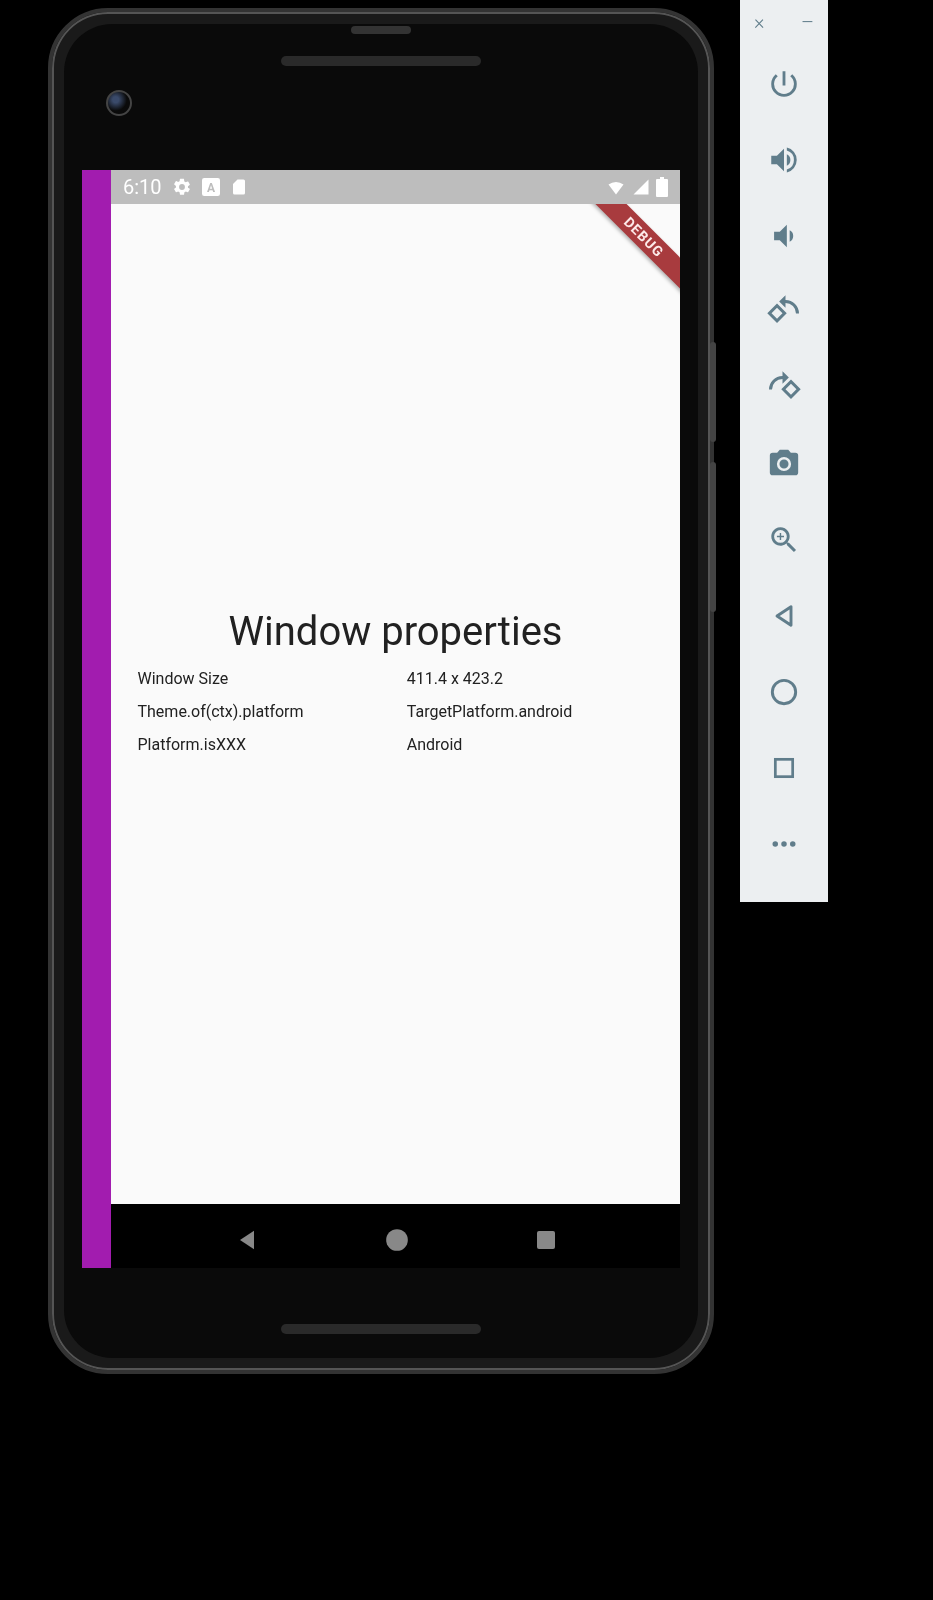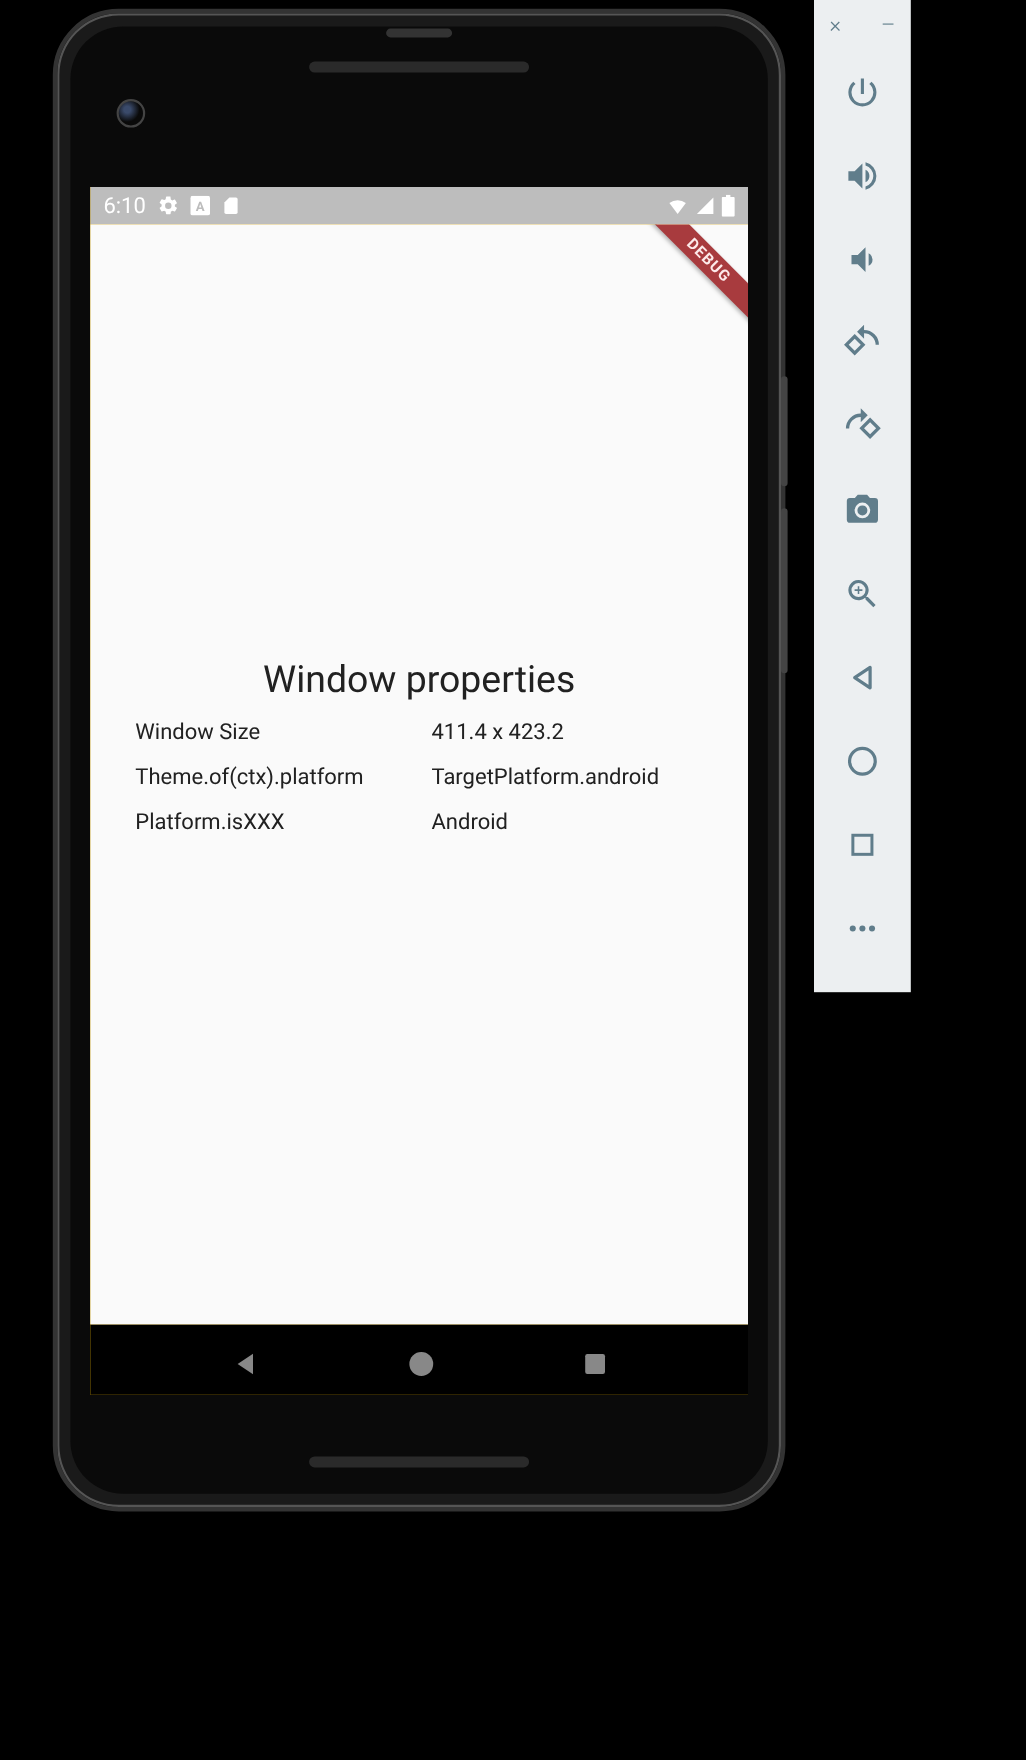--- a/index.html
+++ b/index.html
@@ -82,22 +82,23 @@
     .side-button.b1 { top: 330px; height: 100px; }
     .side-button.b2 { top: 450px; height: 150px; }
     
     
     .screen {
       position: absolute;
       left: 30px;
       right: 30px;
       top: 158px;
       bottom: 102px;
-      background: #eab308;
+      background: #a21caf;
       overflow: hidden;
+      padding-left: 29px;
     }
     .status-bar {
       height: 34px;
       background: #bdbdbd;
       display: flex;
       align-items: center;
       padding: 0 12px;
       color: #fff;
       font-size: 20px;
     }
@@ -128,28 +129,28 @@
     }
     .center-block {
       position: absolute;
       top: 50%;
       left: 50%;
       transform: translate(-50%, -62%);
       width: 520px;
     }
     .title {
       text-align: center;
-      font-size: 34px;
+      font-size: 40px;
       font-weight: 400;
       color: #212121;
       margin-bottom: 6px;
     }
     .props-table {
       width: 100%;
-      font-size: 20px;
+      font-size: 16px;
       color: #212121;
       line-height: 1.95;
     }
     .props-table td:first-child { width: 52%; }
     
     .nav-bar {
       height: 72px;
       background: #000;
       display: flex;
       align-items: center;

